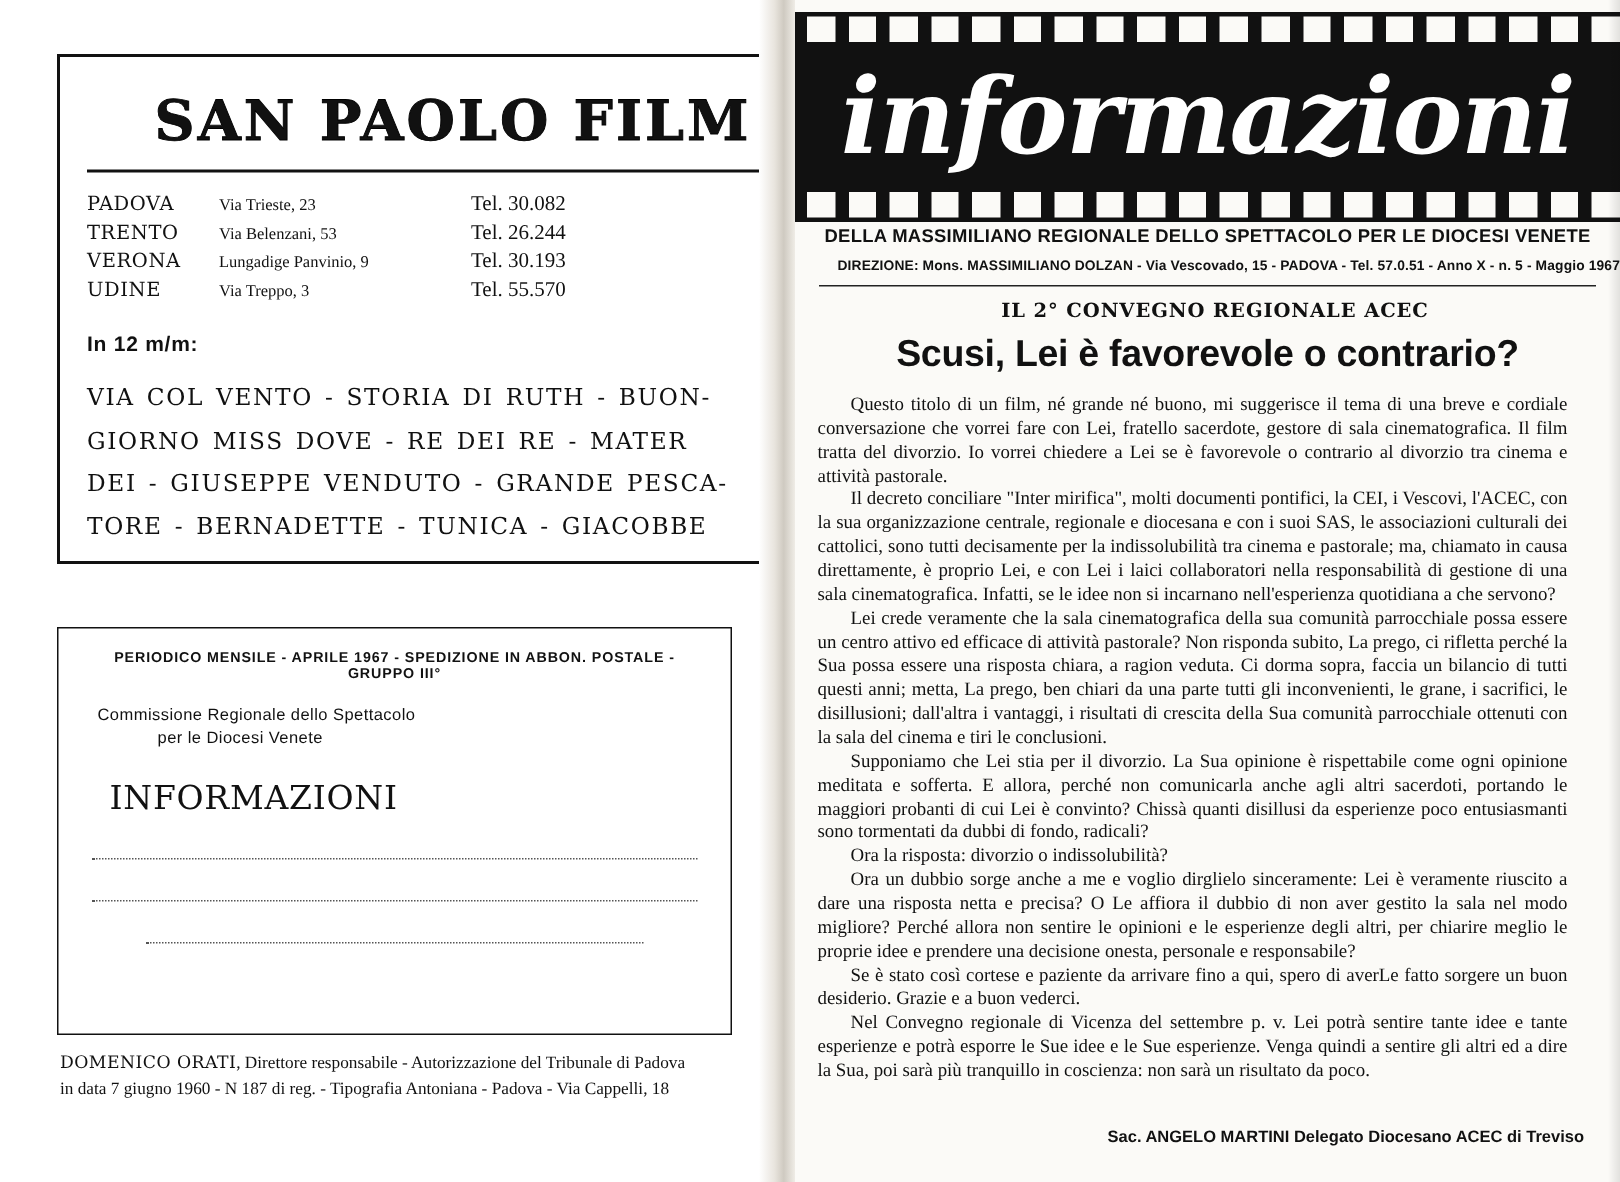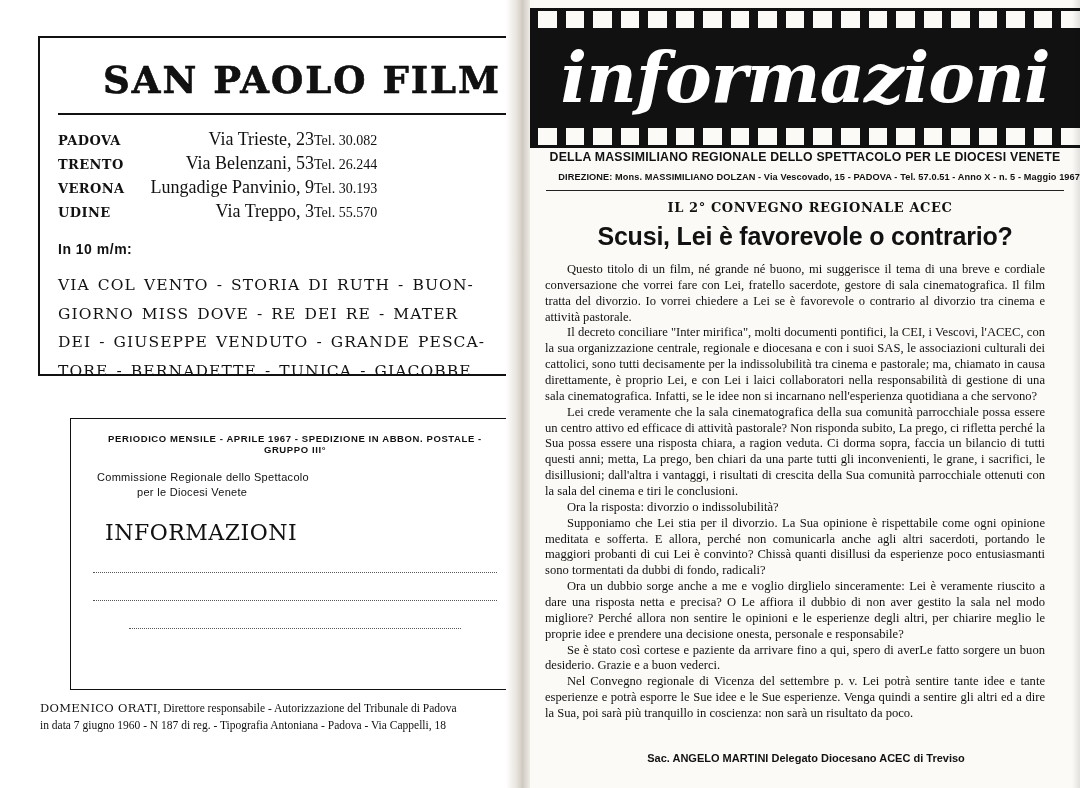--- a/index.html
+++ b/index.html
@@ -55,26 +55,26 @@
     border-collapse: collapse;
     font-size: 13.5px;
   }
   table.branches td {
     padding: 1.5px 0;
     vertical-align: baseline;
     white-space: nowrap;
   }
   td.city {
     font-family: "DejaVu Serif", serif;
-    font-weight: bold;
+    font-weight: normal;
     font-size: 13px;
     letter-spacing: 0.4px;
     width: 88px;
   }
-  td.addr { width: 168px; font-size: 18px; text-align: right; }
+  td.addr { width: 168px; font-size: 11px; }
   td.tel  { font-size: 14px; }
   .format-line {
     margin-top: 18px;
     font-family: "Liberation Sans", sans-serif;
     font-size: 14px;
     font-weight: bold;
     letter-spacing: 0.5px;
   }
   .films {
     margin-top: 14px;
@@ -85,21 +85,20 @@
     word-spacing: 2px;
   }
   
   .colophon-box {
     position: absolute;
     left: 38px; top: 418px;
     width: 450px; height: 272px;
     border: 1.5px solid #111;
     box-sizing: border-box;
     padding: 14px 18px;
-    margin-left: 32px;
   }
   .periodico {
     font-family: "Liberation Sans", sans-serif;
     font-size: 9.5px;
     font-weight: bold;
     letter-spacing: 0.6px;
     text-align: center;
     margin-bottom: 16px;
   }
   .commission {
@@ -238,21 +237,21 @@
     font-size: 12.6px;
     line-height: 1.26;
     text-align: justify;
     hyphens: auto;
   }
   .article p { margin: 0; text-indent: 22px; }
   .signature {
     position: absolute;
     left: 26px; top: 752px;
     width: 500px;
-    text-align: center;
+    text-align: right;
     font-family: "Liberation Sans", sans-serif;
     font-weight: bold;
     font-size: 11px;
   }
   .edge-shadow {
     position: absolute;
     right: 0; top: 0;
     width: 8px; height: 788px;
     background: linear-gradient(to right, rgba(0,0,0,0) 0%, rgba(0,0,0,0.10) 100%);
   }
@@ -284,21 +283,21 @@
           <td class="addr">Lungadige Panvinio, 9</td>
           <td class="tel">Tel. 30.193</td>
         </tr>
         <tr>
           <td class="city">UDINE</td>
           <td class="addr">Via Treppo, 3</td>
           <td class="tel">Tel. 55.570</td>
         </tr>
       </tbody>
         </table>
-      <div class="format-line">In 10 m/m:</div>
+      <div class="format-line">In 12 m/m:</div>
       <div class="films">
         <div>VIA COL VENTO - STORIA DI RUTH - BUON-</div>
         <div>GIORNO MISS DOVE - RE DEI RE - MATER</div>
         <div>DEI - GIUSEPPE VENDUTO - GRANDE PESCA-</div>
         <div>TORE - BERNADETTE - TUNICA - GIACOBBE</div>
       </div>
     </div>
 
     <div class="colophon-box">
       <div class="periodico">PERIODICO MENSILE - APRILE 1967 - SPEDIZIONE IN ABBON. POSTALE - GRUPPO III°</div>
@@ -374,22 +373,22 @@
     <div class="direzione">DIREZIONE: Mons. MASSIMILIANO DOLZAN - Via Vescovado, 15 - PADOVA - Tel. 57.0.51 - Anno X - n. 5 - Maggio 1967</div>
     <div class="hr-thin"></div>
 
     <div class="kicker">IL 2° CONVEGNO REGIONALE ACEC</div>
     <div class="headline">Scusi, Lei è favorevole o contrario?</div>
 
     <div class="article">
       <p>Questo titolo di un film, né grande né buono, mi suggerisce il tema di una breve e cordiale conversazione che vorrei fare con Lei, fratello sacerdote, gestore di sala cinematografica. Il film tratta del divorzio. Io vorrei chiedere a Lei se è favorevole o contrario al divorzio tra cinema e attività pastorale.</p>
       <p>Il decreto conciliare "Inter mirifica", molti documenti pontifici, la CEI, i Vescovi, l'ACEC, con la sua organizzazione centrale, regionale e diocesana e con i suoi SAS, le associazioni culturali dei cattolici, sono tutti decisamente per la indissolubilità tra cinema e pastorale; ma, chiamato in causa direttamente, è proprio Lei, e con Lei i laici collaboratori nella responsabilità di gestione di una sala cinematografica. Infatti, se le idee non si incarnano nell'esperienza quotidiana a che servono?</p>
       <p>Lei crede veramente che la sala cinematografica della sua comunità parrocchiale possa essere un centro attivo ed efficace di attività pastorale? Non risponda subito, La prego, ci rifletta perché la Sua possa essere una risposta chiara, a ragion veduta. Ci dorma sopra, faccia un bilancio di tutti questi anni; metta, La prego, ben chiari da una parte tutti gli inconvenienti, le grane, i sacrifici, le disillusioni; dall'altra i vantaggi, i risultati di crescita della Sua comunità parrocchiale ottenuti con la sala del cinema e tiri le conclusioni.</p>
+      <p>Supponiamo che Lei stia per il divorzio. La Sua opinione è rispettabile come ogni opinione meditata e sofferta. E allora, perché non comunicarla anche agli altri sacerdoti, portando le maggiori probanti di cui Lei è convinto? Chissà quanti disillusi da esperienze poco entusiasmanti sono tormentati da dubbi di fondo, radicali?</p>
       <p>Ora la risposta: divorzio o indissolubilità?</p>
-      <p>Supponiamo che Lei stia per il divorzio. La Sua opinione è rispettabile come ogni opinione meditata e sofferta. E allora, perché non comunicarla anche agli altri sacerdoti, portando le maggiori probanti di cui Lei è convinto? Chissà quanti disillusi da esperienze poco entusiasmanti sono tormentati da dubbi di fondo, radicali?</p>
       <p>Ora un dubbio sorge anche a me e voglio dirglielo sinceramente: Lei è veramente riuscito a dare una risposta netta e precisa? O Le affiora il dubbio di non aver gestito la sala nel modo migliore? Perché allora non sentire le opinioni e le esperienze degli altri, per chiarire meglio le proprie idee e prendere una decisione onesta, personale e responsabile?</p>
       <p>Se è stato così cortese e paziente da arrivare fino a qui, spero di averLe fatto sorgere un buon desiderio. Grazie e a buon vederci.</p>
       <p>Nel Convegno regionale di Vicenza del settembre p. v. Lei potrà sentire tante idee e tante esperienze e potrà esporre le Sue idee e le Sue esperienze. Venga quindi a sentire gli altri ed a dire la Sua, poi sarà più tranquillo in coscienza: non sarà un risultato da poco.</p>
     </div>
 
     <div class="signature">Sac. ANGELO MARTINI  Delegato Diocesano ACEC di Treviso</div>
 
     <div class="edge-shadow"></div>
   </div>
 </div>

